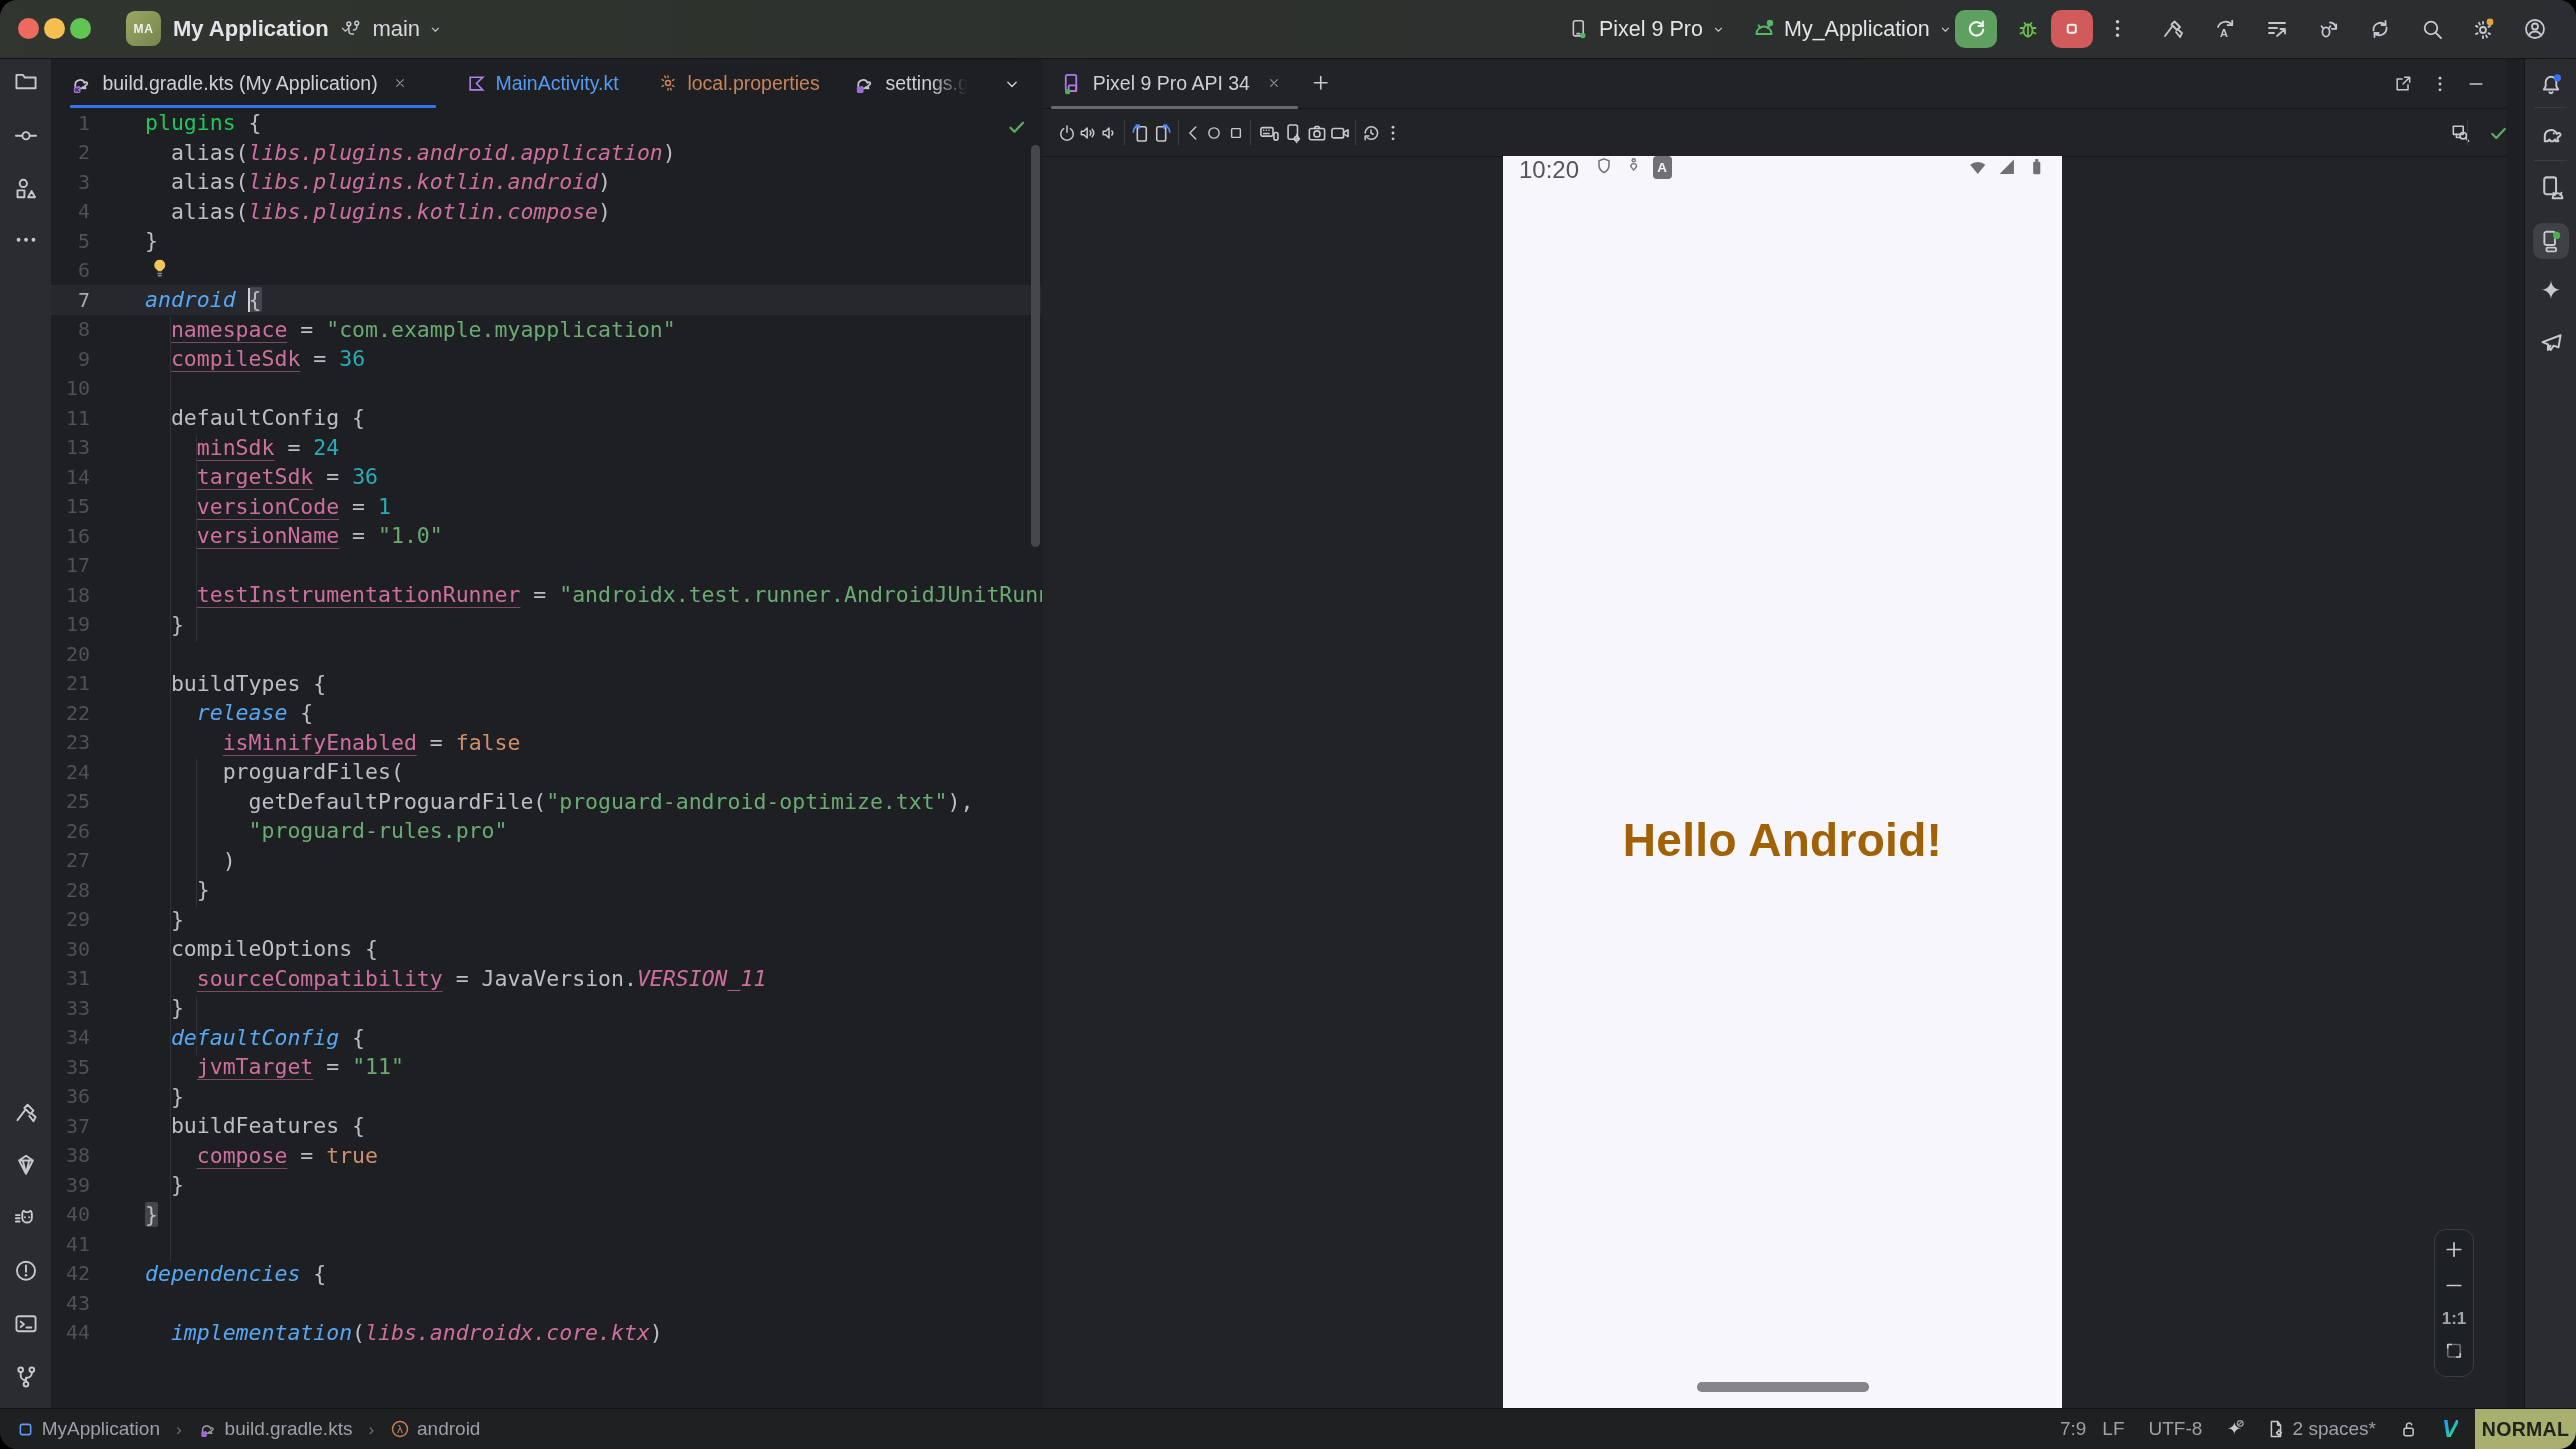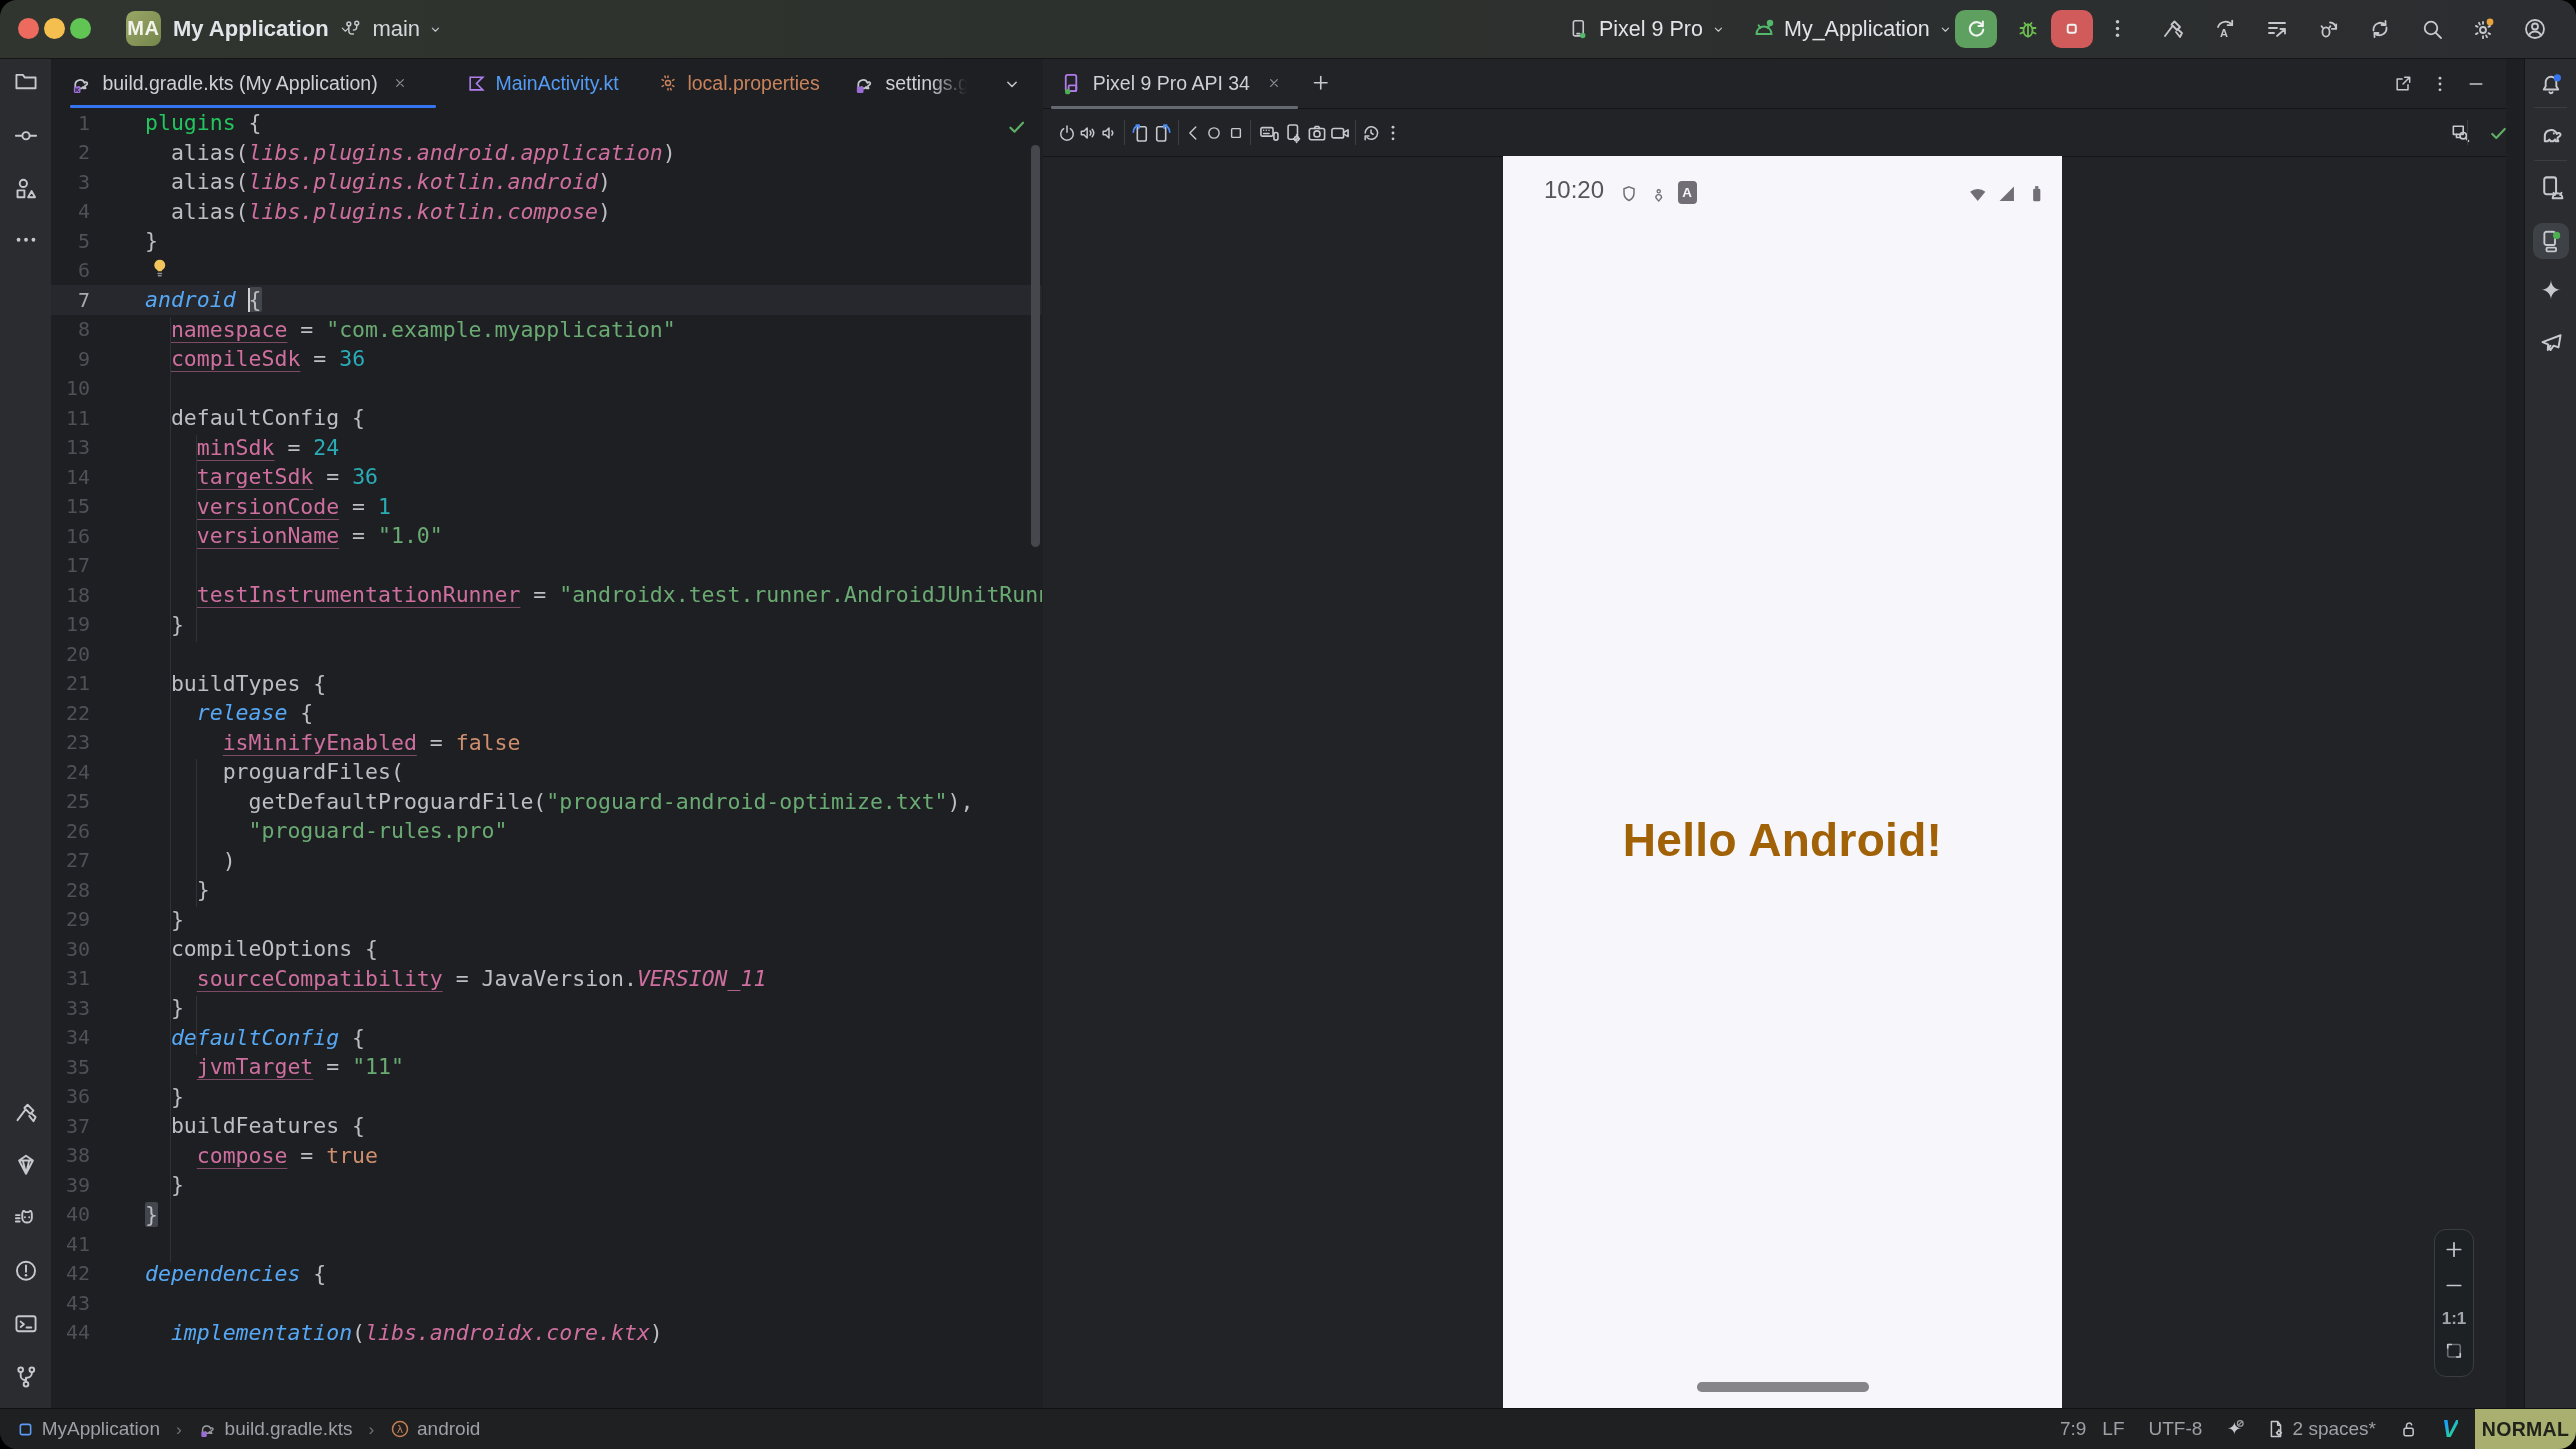--- a/index.html
+++ b/index.html
@@ -5,21 +5,21 @@
   html,body{margin:0;padding:0;background:#000;width:2576px;height:1449px;overflow:hidden;
     font-family:"Liberation Sans",sans-serif;-webkit-font-smoothing:antialiased;}
   .app{position:absolute;inset:0;border-radius:17.4px;overflow:hidden;background:#1E1F22;}
   .abs{position:absolute;}
   
   .header{position:absolute;left:0;top:0;width:2576px;height:58px;
     background:linear-gradient(90deg,#30352F 0%,#2D312D 45%,#2B2D30 100%);
     border-bottom:1.3px solid #141517;}
   .tl{position:absolute;top:18px;width:21px;height:21px;border-radius:50%;}
   .badge-ma{position:absolute;left:126px;top:11.4px;width:35px;height:35px;border-radius:8.7px;
-    background:linear-gradient(135deg,#9AA765,#75864D);color:#F2F3EC;font-size:20px;font-weight:700;
+    background:linear-gradient(135deg,#9AA765,#75864D);color:#F2F3EC;font-size:12px;font-weight:700;
     display:flex;align-items:center;justify-content:center;letter-spacing:0.7px;}
   .htxt{position:absolute;top:0;height:58px;display:flex;align-items:center;color:#E2E4E9;font-size:22px;}
   .hsub{color:#D5D7DC;font-weight:400;}
   .chev{width:14.8px;height:14.8px;}
   .runbtn{position:absolute;top:10px;width:42px;height:38px;border-radius:10px;display:flex;align-items:center;justify-content:center;}
   
   svg.ic{display:block;}
   svg.ic .st{stroke:#C6C8CE;fill:none;stroke-width:1.8;stroke-linecap:round;stroke-linejoin:round;}
   svg.ic .fil{fill:#C6C8CE;stroke:none;}
   svg.ic .grn{stroke:#6CBE4F;fill:none;stroke-width:1.8;stroke-linecap:round;stroke-linejoin:round;}
@@ -57,21 +57,21 @@
   .iguide{position:absolute;width:1.3px;background:#2F3237;}
   .caret{position:absolute;width:2px;height:24px;background:#CED0D6;}
   .scroll-thumb{position:absolute;width:9.4px;border-radius:4.7px;background:#45474C;}
   
   .emupanel{position:absolute;left:1043px;top:59px;width:1463px;height:1350px;background:#212327;}
   .emutabs{position:absolute;left:0;top:0;right:0;height:49px;background:#212327;border-bottom:1.3px solid #141517;}
   .emutools{position:absolute;left:0;top:50px;right:0;height:47px;background:#212327;border-bottom:1.3px solid #141517;}
   .tsep{position:absolute;top:10.7px;width:1.3px;height:25.5px;background:#3B3E43;}
   .ticon{position:absolute;top:50%;transform:translate(-50%,-50%);}
   .screen{position:absolute;left:460px;top:97px;width:559px;height:1253px;background:#F7F6FB;}
-  .dstatus{position:absolute;left:0;top:0;right:0;height:48px;display:flex;align-items:flex-end;padding-left:25px;}
+  .dstatus{position:absolute;left:0;top:0;right:0;height:48px;display:flex;align-items:flex-start;}
   .hello{position:absolute;left:0;right:0;top:657px;text-align:center;font-size:46px;font-weight:700;color:#a16207;letter-spacing:0.3px;}
   .pill{position:absolute;left:50%;transform:translateX(-50%);bottom:17.4px;width:172px;height:9.4px;border-radius:4.7px;background:#86858A;}
   .zoomctl{position:absolute;right:32px;bottom:32px;width:38px;height:146px;border:1.3px solid #3A3D42;border-radius:12px;background:rgba(30,32,35,.55);}
   .zoomctl .zi{position:absolute;left:50%;transform:translateX(-50%);color:#A2A5AB;}
   
   .statusbar{position:absolute;left:0;right:0;bottom:0;height:40px;background:#1E2022;border-top:1.3px solid #101113;
     display:flex;align-items:center;color:#9DA0A6;font-size:19px;}
   .sb-item{display:flex;align-items:center;gap:6.7px;}
   .crumb-sep{color:#6F7378;margin:0 9.4px;font-size:17.4px;}
   .normal-badge{position:absolute;right:0;top:0;bottom:0;width:101px;background:#A9AF6E;color:#20231C;

